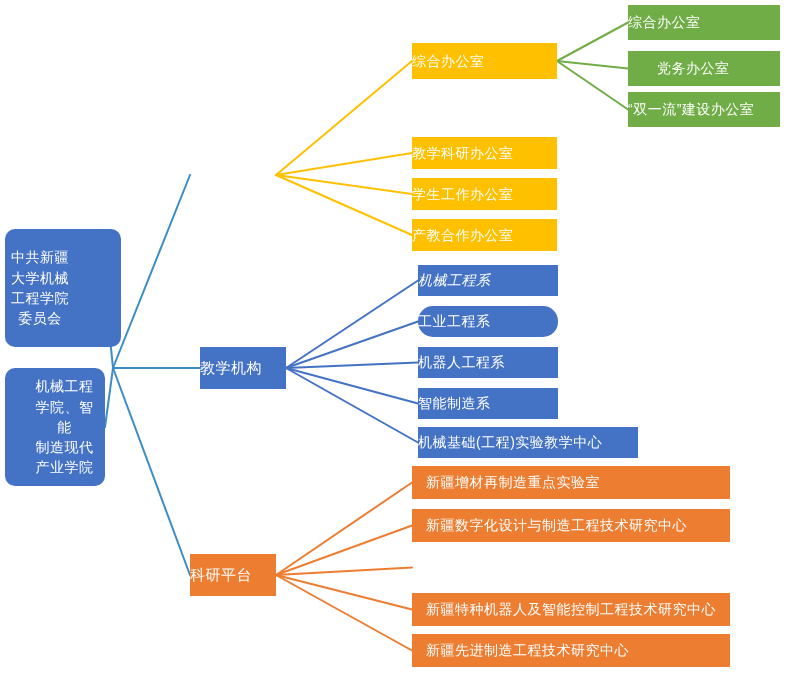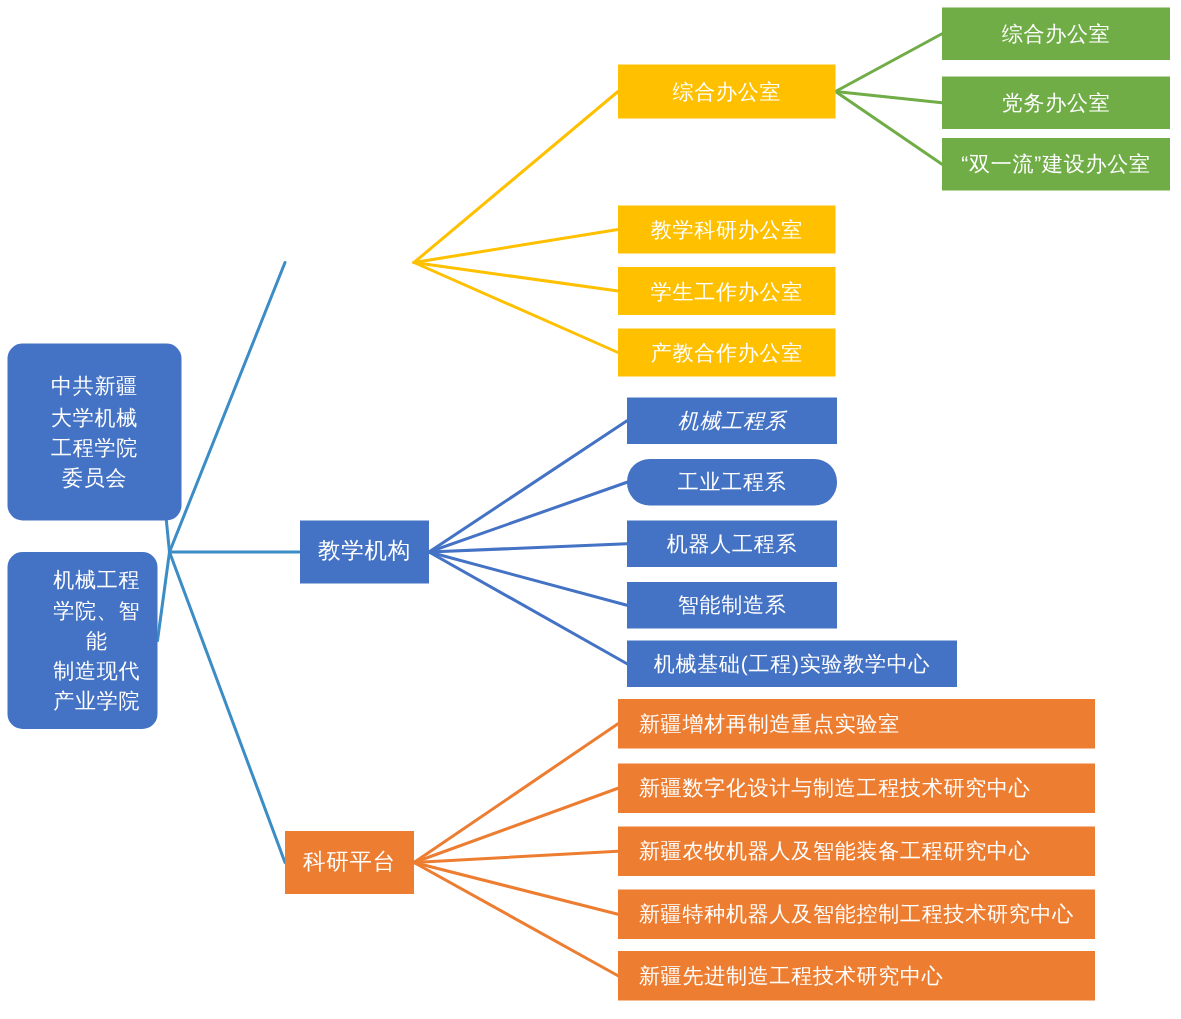--- a/index.html
+++ b/index.html
@@ -24,21 +24,20 @@
     top: 0;
     width: 787px;
     height: 679px;
     pointer-events: none;
   }
   .node {
     position: absolute;
     box-sizing: border-box;
     display: flex;
     align-items: center;
-    justify-content: center;
     color: #ffffff;
     text-align: center;
     line-height: 1.45;
     white-space: pre-line;
     letter-spacing: 0.5px;
     z-index: 2;
   }
   .node-root {
     border-radius: 10px;
     font-size: 14px;
@@ -103,21 +102,21 @@
 产业学院</span>
   </div>
 
 
   <div class="node node-l3" style="left: 412px; top: 43px; width: 145px; height: 36px; background: rgb(255, 192, 0);">
     <span>综合办公室</span>
   </div>
   <div class="node node-l4" style="left: 628px; top: 5px; width: 152px; height: 35px; background: rgb(112, 173, 71);">
     <span>综合办公室</span>
   </div>
-  <div class="node node-l4" style="left: 628px; top: 51px; width: 152px; height: 35px; background: rgb(112, 173, 71);">
+  <div class="node node-l4" style="left: 628px; top: 51px; width: 152px; height: 35px; background: rgb(112, 173, 71); padding-left: 29px;">
     <span>党务办公室</span>
   </div>
   <div class="node node-l4" style="left: 628px; top: 92px; width: 152px; height: 35px; background: rgb(112, 173, 71);">
     <span>“双一流”建设办公室</span>
   </div>
 
   <div class="node node-l3" style="left: 412px; top: 137px; width: 145px; height: 32px; background: rgb(255, 192, 0);">
     <span>教学科研办公室</span>
   </div>
   <div class="node node-l3" style="left: 412px; top: 178px; width: 145px; height: 32px; background: rgb(255, 192, 0);">
@@ -150,23 +149,20 @@
   <div class="node node-l2" style="left: 190px; top: 554px; width: 86px; height: 42px; background: rgb(237, 125, 49);">
     <span>科研平台</span>
   </div>
 
   <div class="node node-l3-orange" style="left: 412px; top: 466px; width: 318px; height: 33px; background: rgb(237, 125, 49);">
     <span>新疆增材再制造重点实验室</span>
   </div>
   <div class="node node-l3-orange" style="left: 412px; top: 509px; width: 318px; height: 33px; background: rgb(237, 125, 49);">
     <span>新疆数字化设计与制造工程技术研究中心</span>
   </div>
-  <div class="node node-l3-orange" style="left: 412px; top: 551px; width: 318px; height: 33px; background: rgb(237, 125, 49);">
-    <span>新疆农牧机器人及智能装备工程研究中心</span>
-  </div>
   <div class="node node-l3-orange" style="left: 412px; top: 593px; width: 318px; height: 33px; background: rgb(237, 125, 49);">
     <span>新疆特种机器人及智能控制工程技术研究中心</span>
   </div>
   <div class="node node-l3-orange" style="left: 412px; top: 634px; width: 318px; height: 33px; background: rgb(237, 125, 49);">
     <span>新疆先进制造工程技术研究中心</span>
   </div>
 
 </div>
 
 </body></html>

